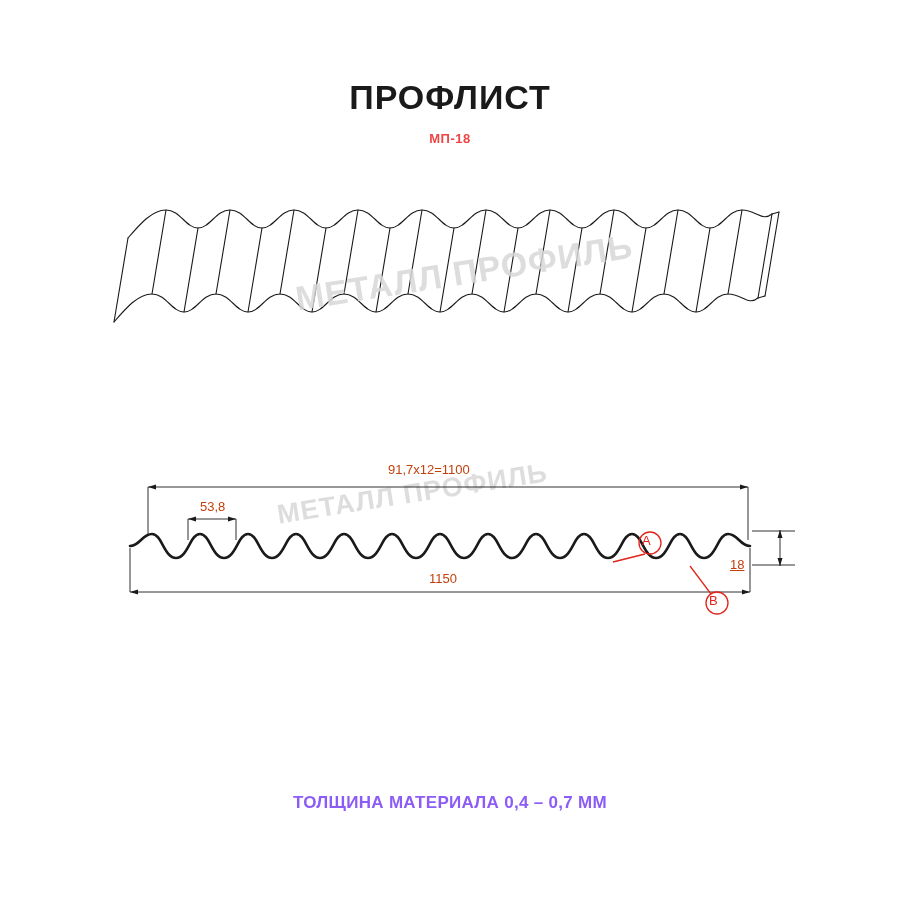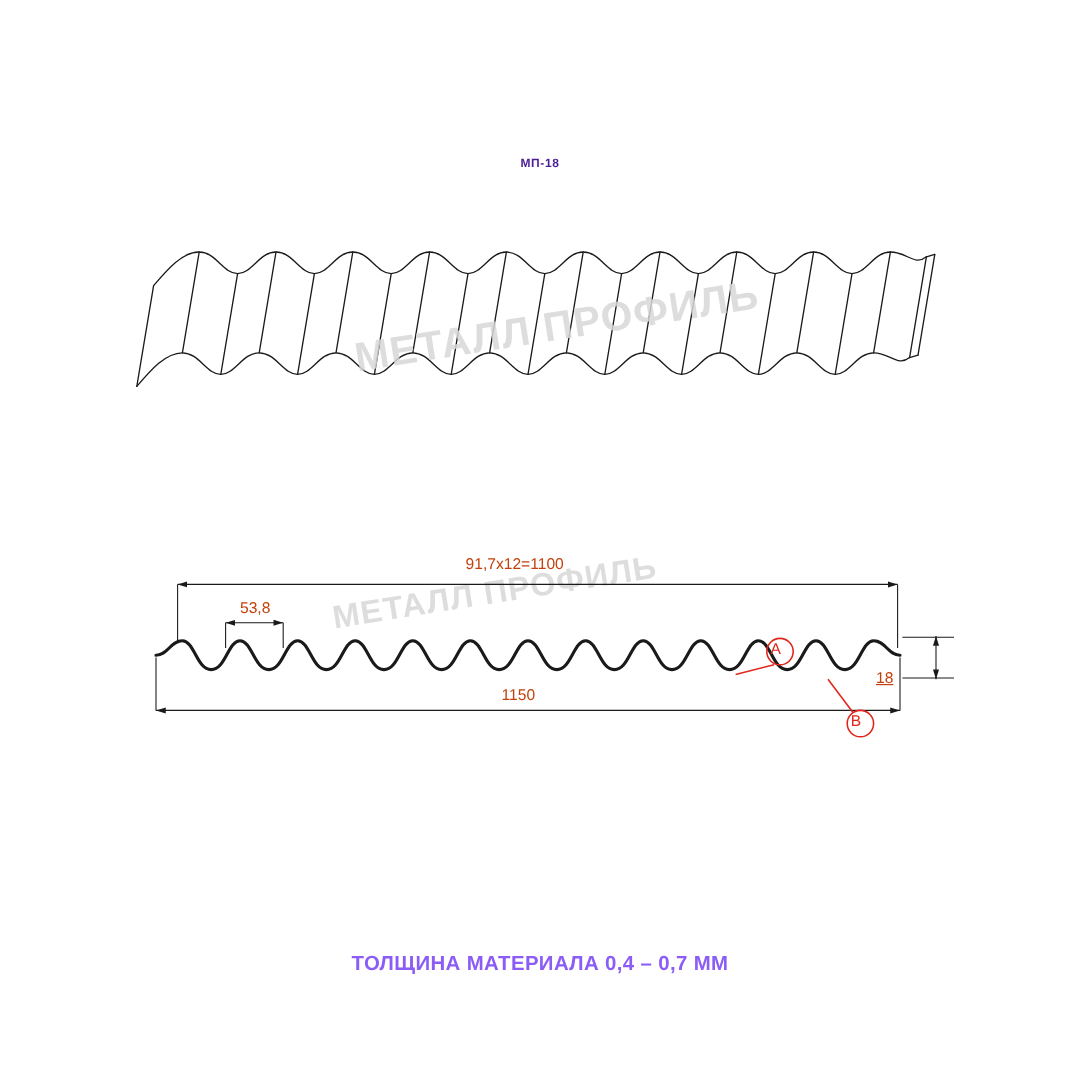--- a/index.html
+++ b/index.html
@@ -29,24 +29,24 @@
     font-size: 34px;
     font-weight: bold;
     letter-spacing: 1px;
     color: #1a1a1a;
   }
   .subtitle {
     position: absolute;
     left: 0; right: 0;
     top: 131px;
     text-align: center;
-    font-size: 10px;
+    font-size: 13px;
     font-weight: bold;
     letter-spacing: 0.5px;
-    color: #4c1d95;
+    color: #ef4444;
   }
   .footnote {
     position: absolute;
     left: 0; right: 0;
     top: 793px;
     text-align: center;
     font-size: 17px;
     font-weight: bold;
     letter-spacing: 0.3px;
     color: #8b5cf6;
@@ -56,41 +56,42 @@
     left: 0; top: 0;
   }
   .dim-label {
     position: absolute;
     font-size: 13px;
     color: #c2410c;
     white-space: nowrap;
   }
   .dim-top { left: 388px; top: 462px; }
   .dim-pitch { left: 200px; top: 499px; }
-  .dim-bottom { left: 418px; top: 571px; }
+  .dim-bottom { left: 429px; top: 571px; }
   .dim-height { left: 730px; top: 557px; text-decoration: underline; }
   .callout-a { left: 642px; top: 533px; color:#e1251b; font-size:13px; }
   .callout-b { left: 709px; top: 593px; color:#e1251b; font-size:13px; }
   .wm {
     position: absolute;
     font-family: "Liberation Sans", sans-serif;
     font-weight: bold;
     color: #d8d8d8;
     opacity: 0.85;
     letter-spacing: 1px;
     user-select: none;
   }
   .wm1 { left: 293px; top: 280px; font-size: 34px; transform: rotate(-9deg); transform-origin: left top; }
   .wm2 { left: 275px; top: 500px; font-size: 27px; transform: rotate(-9deg); transform-origin: left top; }
 </style>
 </head>
 <body>
 
 <div class="sheet">
 
+  <div class="title">ПРОФЛИСТ</div>
   <div class="subtitle">МП-18</div>
 
   <svg class="svg-layer" width="900" height="900" viewBox="0 0 900 900">
     <g fill="none" stroke="#1a1a1a" stroke-width="1.1" stroke-linejoin="round" stroke-linecap="round">
 
       <path d="M128,238
                C 140,224 152,210 166,210
                C 180,210 186,228 198,228
                C 210,228 216,210 230,210
                C 244,210 250,228 262,228

